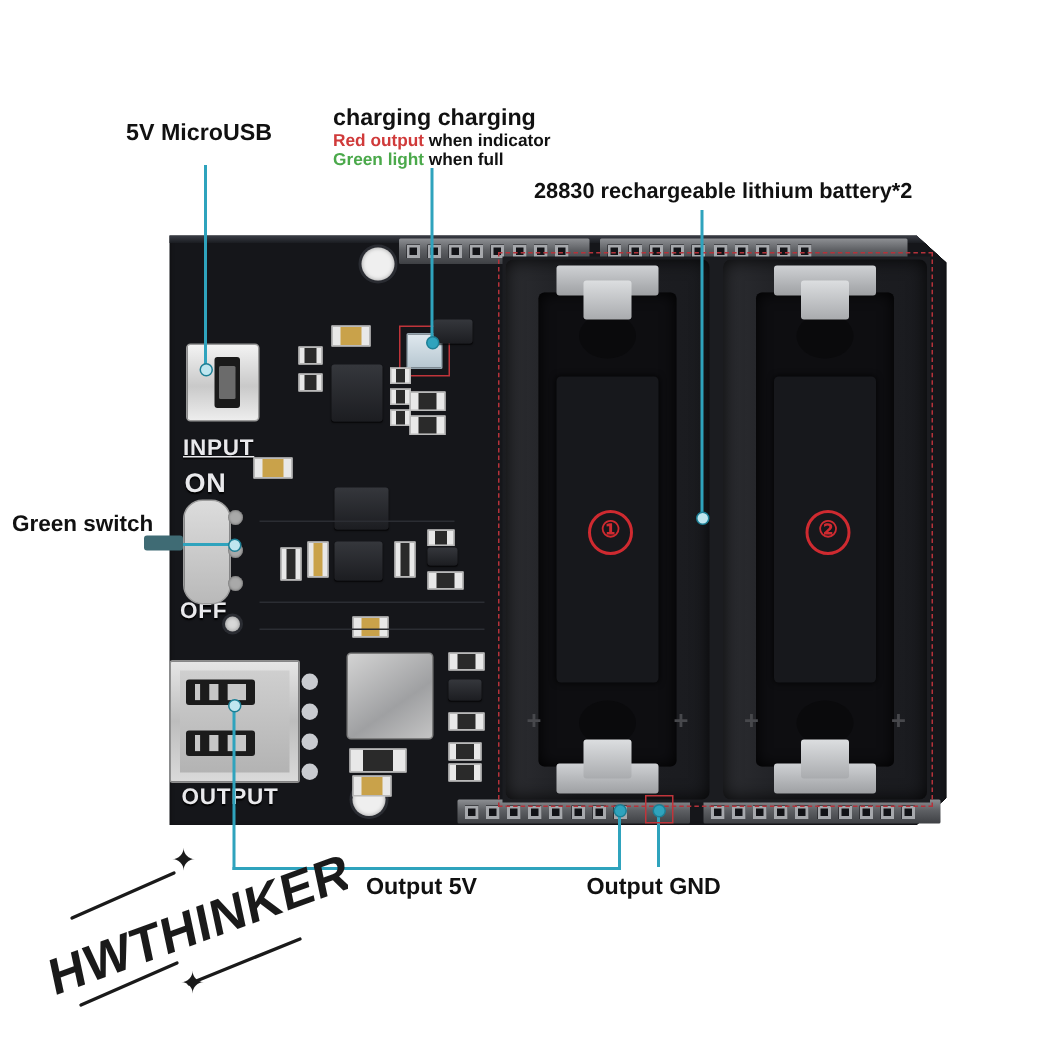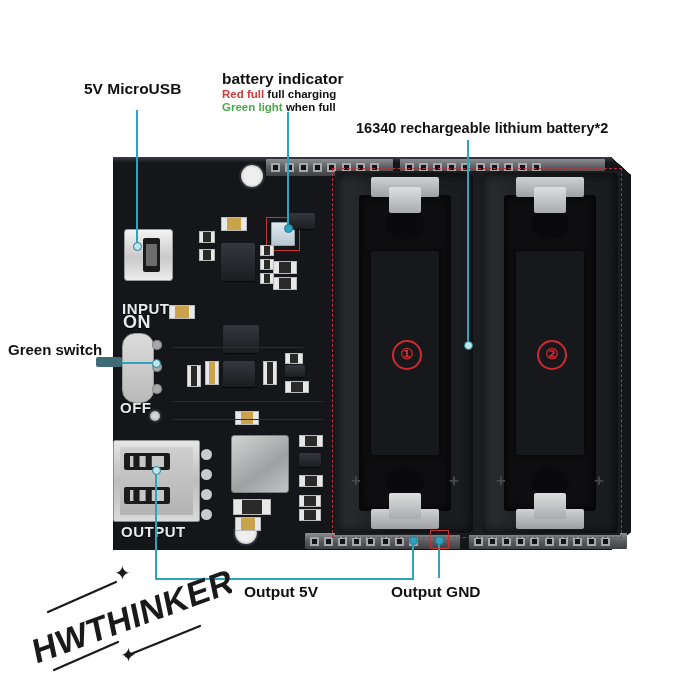--- a/index.html
+++ b/index.html
@@ -146,26 +146,26 @@
 </head>
 <body>
 
 <div id="stage">
 
   <div class="anno a-usb">
     <div>5V MicroUSB</div>
   </div>
 
   <div class="anno a-charge">
-    <div>battery indicator</div>
-    <span class="sub"><span class="red">Red full</span><span> full charging</span></span>
+    <div>charging charging</div>
+    <span class="sub"><span class="red">Red output</span><span> when indicator</span></span>
     <span class="sub"><span class="green">Green light</span><span>  when full</span></span>
   </div>
 
-  <div class="anno a-batt">16340 rechargeable lithium battery*2</div>
+  <div class="anno a-batt">28830 rechargeable lithium battery*2</div>
   <div class="anno a-load">Green switch</div>
   <div class="anno a-out5">Output 5V</div>
   <div class="anno a-outgnd">Output GND</div>
 
   <div id="board">
     <div class="notch tr"></div>
     <div class="notch br"></div>
 
     <div class="hole" style="left:128px;top:8px;width:22px;height:22px;"></div>
     <div class="hole" style="left:122px;bottom:6px;width:22px;height:22px;"></div>
@@ -210,21 +210,21 @@
         <span class="pin"></span>
         <span class="pin"></span>
         <span class="pin"></span>
         <span class="pin"></span>
         <span class="pin"></span>
         <span class="pin"></span>
         <span class="pin"></span>
         <span class="pin"></span>
       </div>
 
-    <div class="silk" style="left:9px;top:143px;font-size:15px;">INPUT</div>
+    <div class="silk" style="left:9px;top:133px;font-size:15px;text-decoration:underline;">INPUT</div>
     <div class="silk" style="left:10px;top:155px;font-size:18px;">ON</div>
     <div class="silk" style="left:7px;top:242px;font-size:15px;">OFF</div>
     <div class="silk" style="left:8px;top:366px;font-size:15px;">OUTPUT</div>
 
     <div class="microusb">
       <div class="slot">
           <div class="tabt"></div>
           <div class="tabb"></div>
         </div>
     </div>

